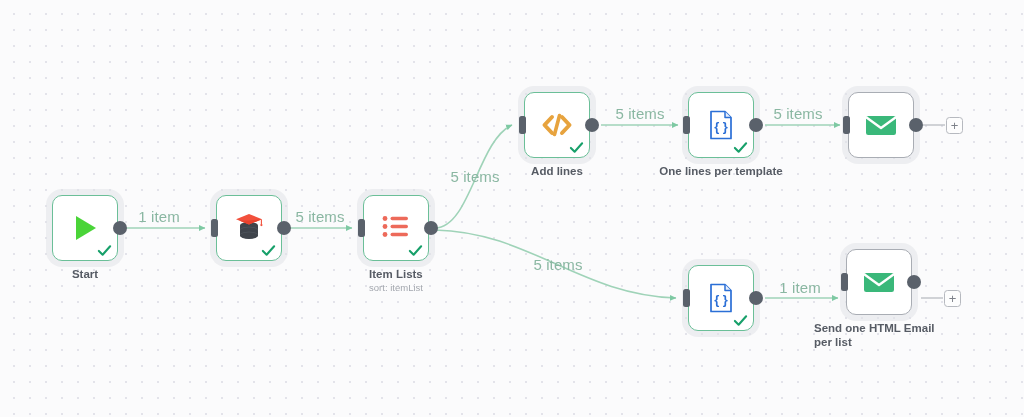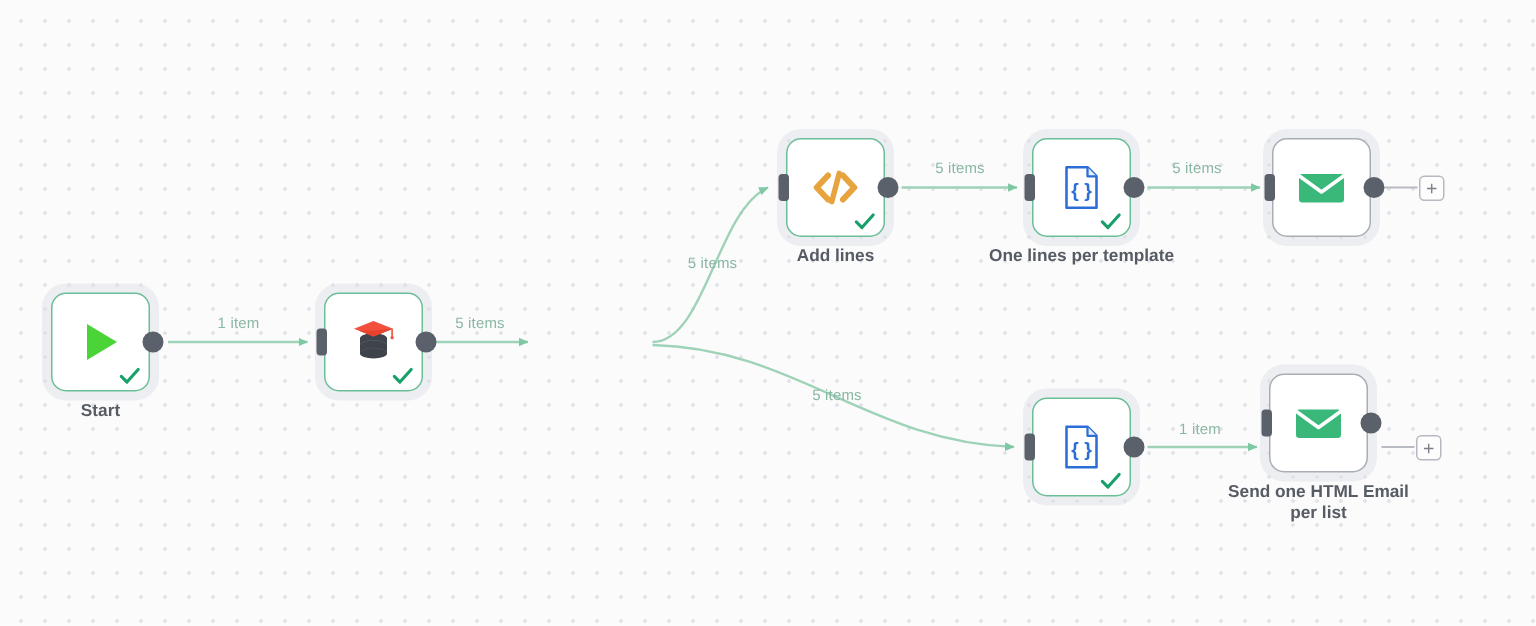--- a/index.html
+++ b/index.html
@@ -25,21 +25,21 @@
   
   #edges {
     position: absolute;
     left: 0; top: 0;
     width: 1024px; height: 417px;
     pointer-events: none;
   }
 
   .edge-label {
     position: absolute;
-    font-size: 10px;
+    font-size: 15px;
     color: #8ab7a2;
     white-space: nowrap;
     letter-spacing: 0.1px;
     transform: translate(-50%, -50%);
   }
 
   
   .node {
     position: absolute;
     width: 66px;
@@ -91,21 +91,21 @@
     background: #5a616b;
     border-radius: 50%;
   }
 
   
   .node-caption {
     position: absolute;
     top: 72px;
     left: 50%;
     transform: translateX(-50%);
-    text-align: center;
+    text-align: left;
     white-space: nowrap;
   }
   .node-title {
     font-size: 11.5px;
     font-weight: bold;
     color: #565b64;
     line-height: 14px;
   }
   .node-title.two-line { white-space: normal; width: 130px; }
   .node-sub {
@@ -159,21 +159,21 @@
   </svg>
 
   <div class="edge-label" style="left:159px; top:216px;">1 item</div>
   <div class="edge-label" style="left:320px; top:216px;">5 items</div>
   <div class="edge-label" style="left:475px; top:176px;">5 items</div>
   <div class="edge-label" style="left:558px; top:264px;">5 items</div>
   <div class="edge-label" style="left:640px; top:113px;">5 items</div>
   <div class="edge-label" style="left:798px; top:113px;">5 items</div>
   <div class="edge-label" style="left:800px; top:287px;">1 item</div>
 
-  <div class="node" style="left:34px; top:195px;">
+  <div class="node" style="left:52px; top:195px;">
     <div class="node-box">
       <div class="node-icon">
         <svg width="34" height="34" viewBox="0 0 34 34">
           <path d="M8,5 L28,17 L8,29 Z" fill="#4ad438"></path>
         </svg>
       </div>
       <svg class="check" viewBox="0 0 16 16">
         <path d="M2,8.5 L6,12.5 L14,3.5" fill="none" stroke="#17a06a" stroke-width="2.2" stroke-linecap="round" stroke-linejoin="round"></path>
       </svg>
     </div>
@@ -201,20 +201,43 @@
         </svg>
       </div>
       <svg class="check" viewBox="0 0 16 16">
         <path d="M2,8.5 L6,12.5 L14,3.5" fill="none" stroke="#17a06a" stroke-width="2.2" stroke-linecap="round" stroke-linejoin="round"></path>
       </svg>
     </div>
     <div class="port-in"></div>
     <div class="port-out"></div>
   </div>
 
+  <div class="node" style="left:363px; top:195px;">
+    <div class="node-box">
+      <div class="node-icon">
+        <svg width="34" height="34" viewBox="0 0 34 34">
+          <circle cx="6" cy="7.5" r="2.4" fill="#ed6a5a"></circle>
+          <rect x="11.5" y="5.8" width="17.5" height="3.4" rx="1.7" fill="#ed6a5a"></rect>
+          <circle cx="6" cy="15.5" r="2.4" fill="#ed6a5a"></circle>
+          <rect x="11.5" y="13.8" width="17.5" height="3.4" rx="1.7" fill="#ed6a5a"></rect>
+          <circle cx="6" cy="23.5" r="2.4" fill="#ed6a5a"></circle>
+          <rect x="11.5" y="21.8" width="17.5" height="3.4" rx="1.7" fill="#ed6a5a"></rect>
+        </svg>
+      </div>
+      <svg class="check" viewBox="0 0 16 16">
+        <path d="M2,8.5 L6,12.5 L14,3.5" fill="none" stroke="#17a06a" stroke-width="2.2" stroke-linecap="round" stroke-linejoin="round"></path>
+      </svg>
+    </div>
+    <div class="port-in"></div>
+    <div class="port-out"></div>
+    <div class="node-caption">
+      <div class="node-title">Item Lists</div>
+      <div class="node-sub">sort: itemList</div>
+    </div>
+  </div>
 
   <div class="node" style="left:524px; top:92px;">
     <div class="node-box">
       <div class="node-icon">
         <svg width="36" height="36" viewBox="0 0 36 36">
           <path d="M13,10 L5.5,18 L13,26" fill="none" stroke="#e7a33e" stroke-width="4" stroke-linecap="round" stroke-linejoin="round"></path>
           <path d="M23,10 L30.5,18 L23,26" fill="none" stroke="#e7a33e" stroke-width="4" stroke-linecap="round" stroke-linejoin="round"></path>
           <path d="M20.5,8.5 L15.5,27.5" fill="none" stroke="#e7a33e" stroke-width="3.6" stroke-linecap="round"></path>
         </svg>
       </div>

